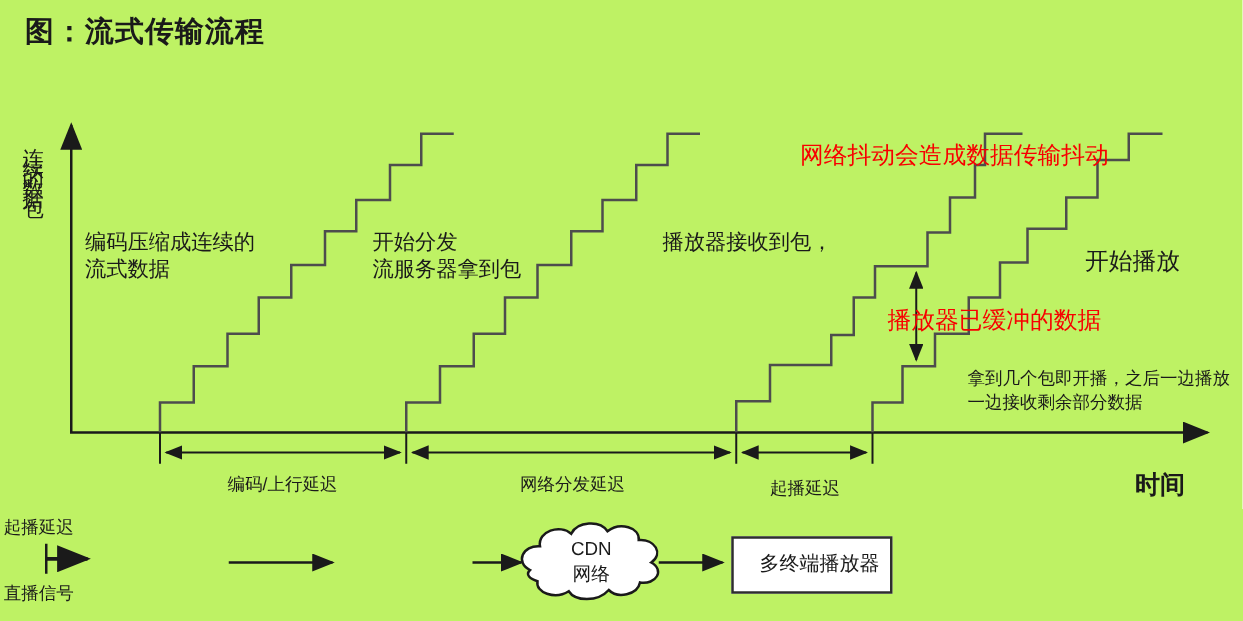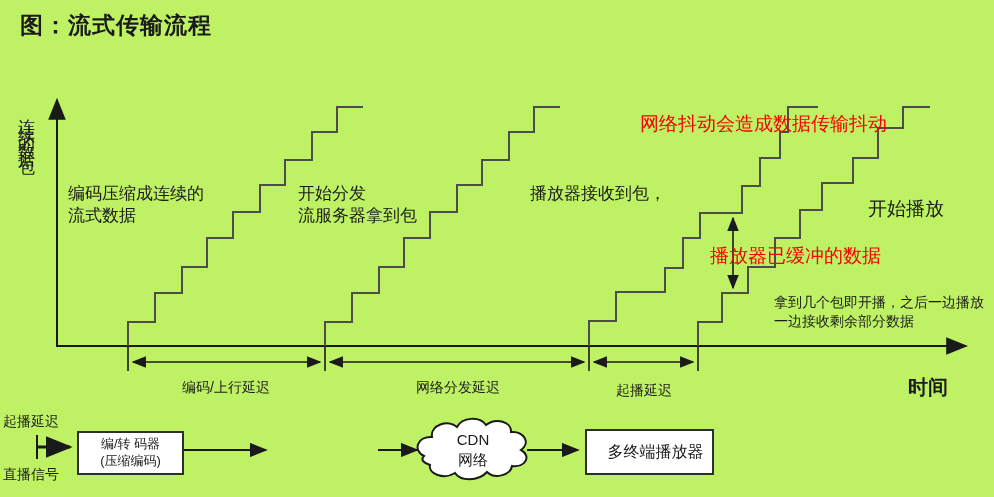--- a/index.html
+++ b/index.html
@@ -95,24 +95,20 @@
     <div>一边接收剩余部分数据</div>
   </div>
 
   <div class="abs delay-label" style="left:156px;top:379px;width:140px;">编码/上行延迟</div>
   <div class="abs delay-label" style="left:388px;top:379px;width:140px;">网络分发延迟</div>
   <div class="abs delay-label" style="left:584px;top:382px;width:120px;">起播延迟</div>
 
   <div class="abs flow-text" style="left:3px;top:413px;">起播延迟</div>
   <div class="abs flow-text" style="left:3px;top:466px;">直播信号</div>
 
-  <div class="abs flow-box" style="left:77px;top:431px;width:103px;height:40px;">
-    <div>编/转 码器</div>
-    <div>(压缩编码)</div>
-  </div>
 
 
   <div class="abs cloud-text" style="left:432px;top:430px;width:82px;">
     <div>CDN</div>
     <div>网络</div>
   </div>
 
   <div class="abs flow-box" style="left:585px;top:429px;width:113px;height:42px;font-size:16px;padding-left:12px;">
     <div>多终端播放器</div>
   </div>

